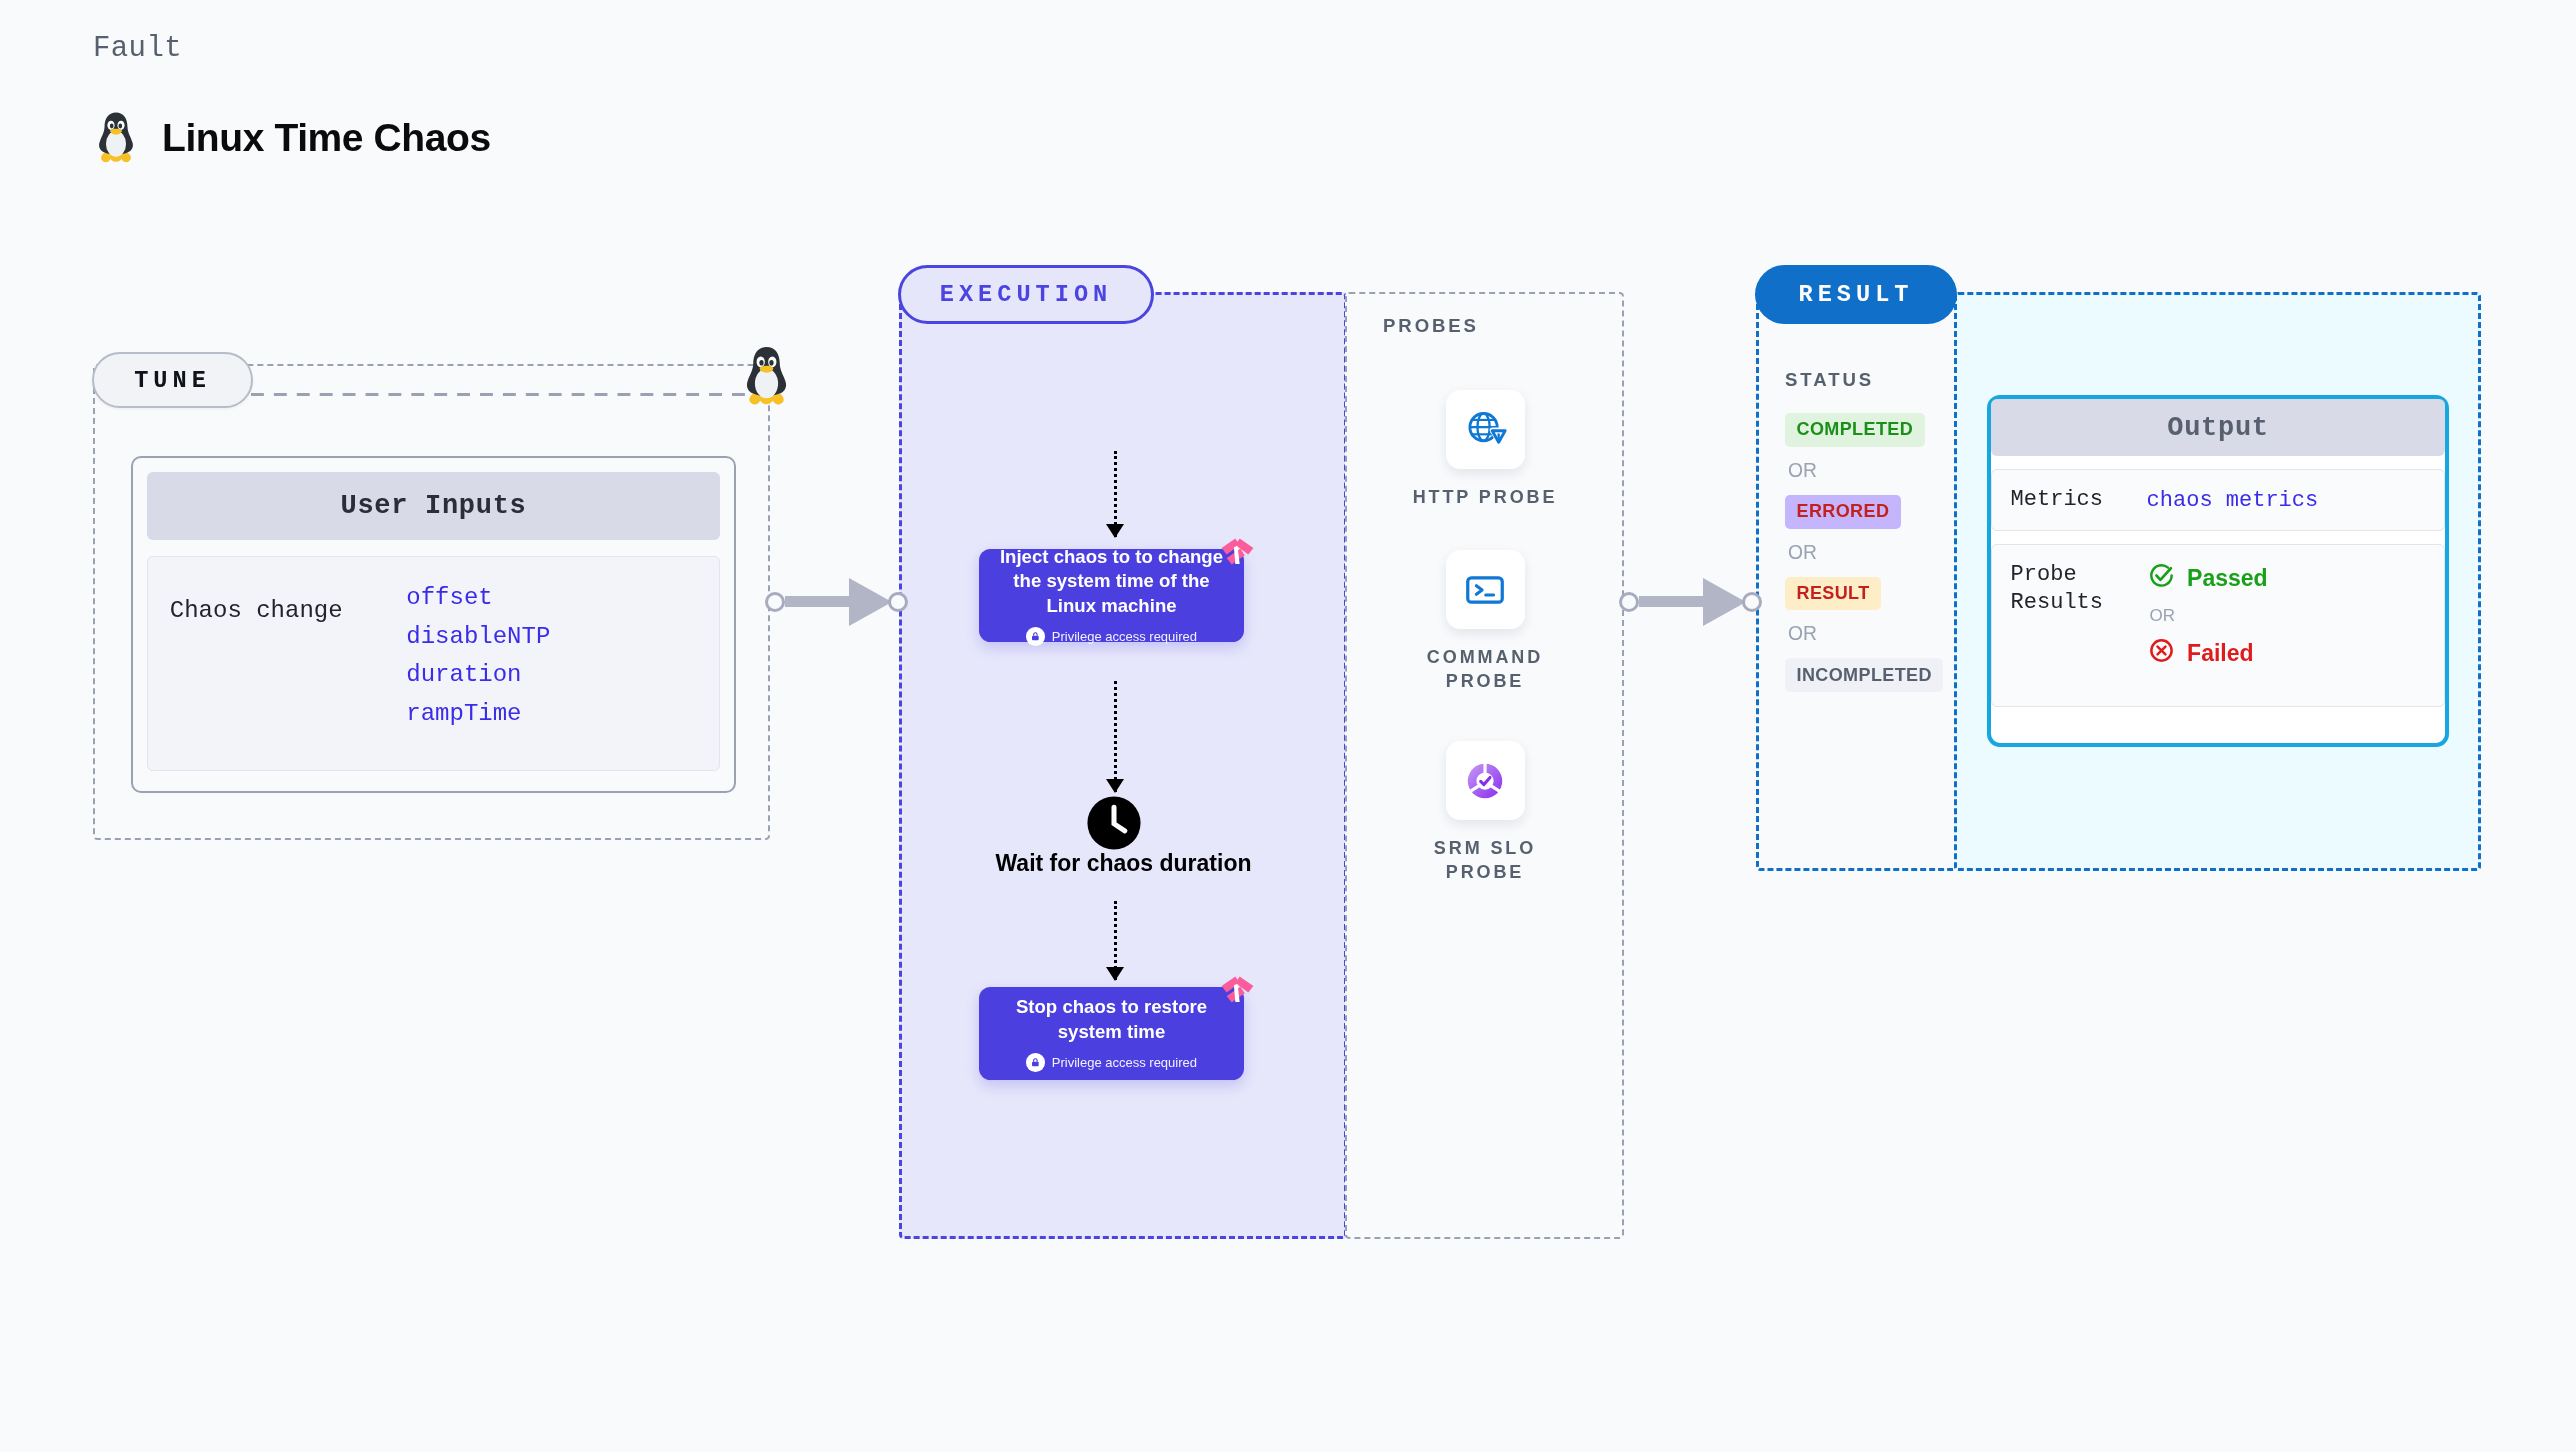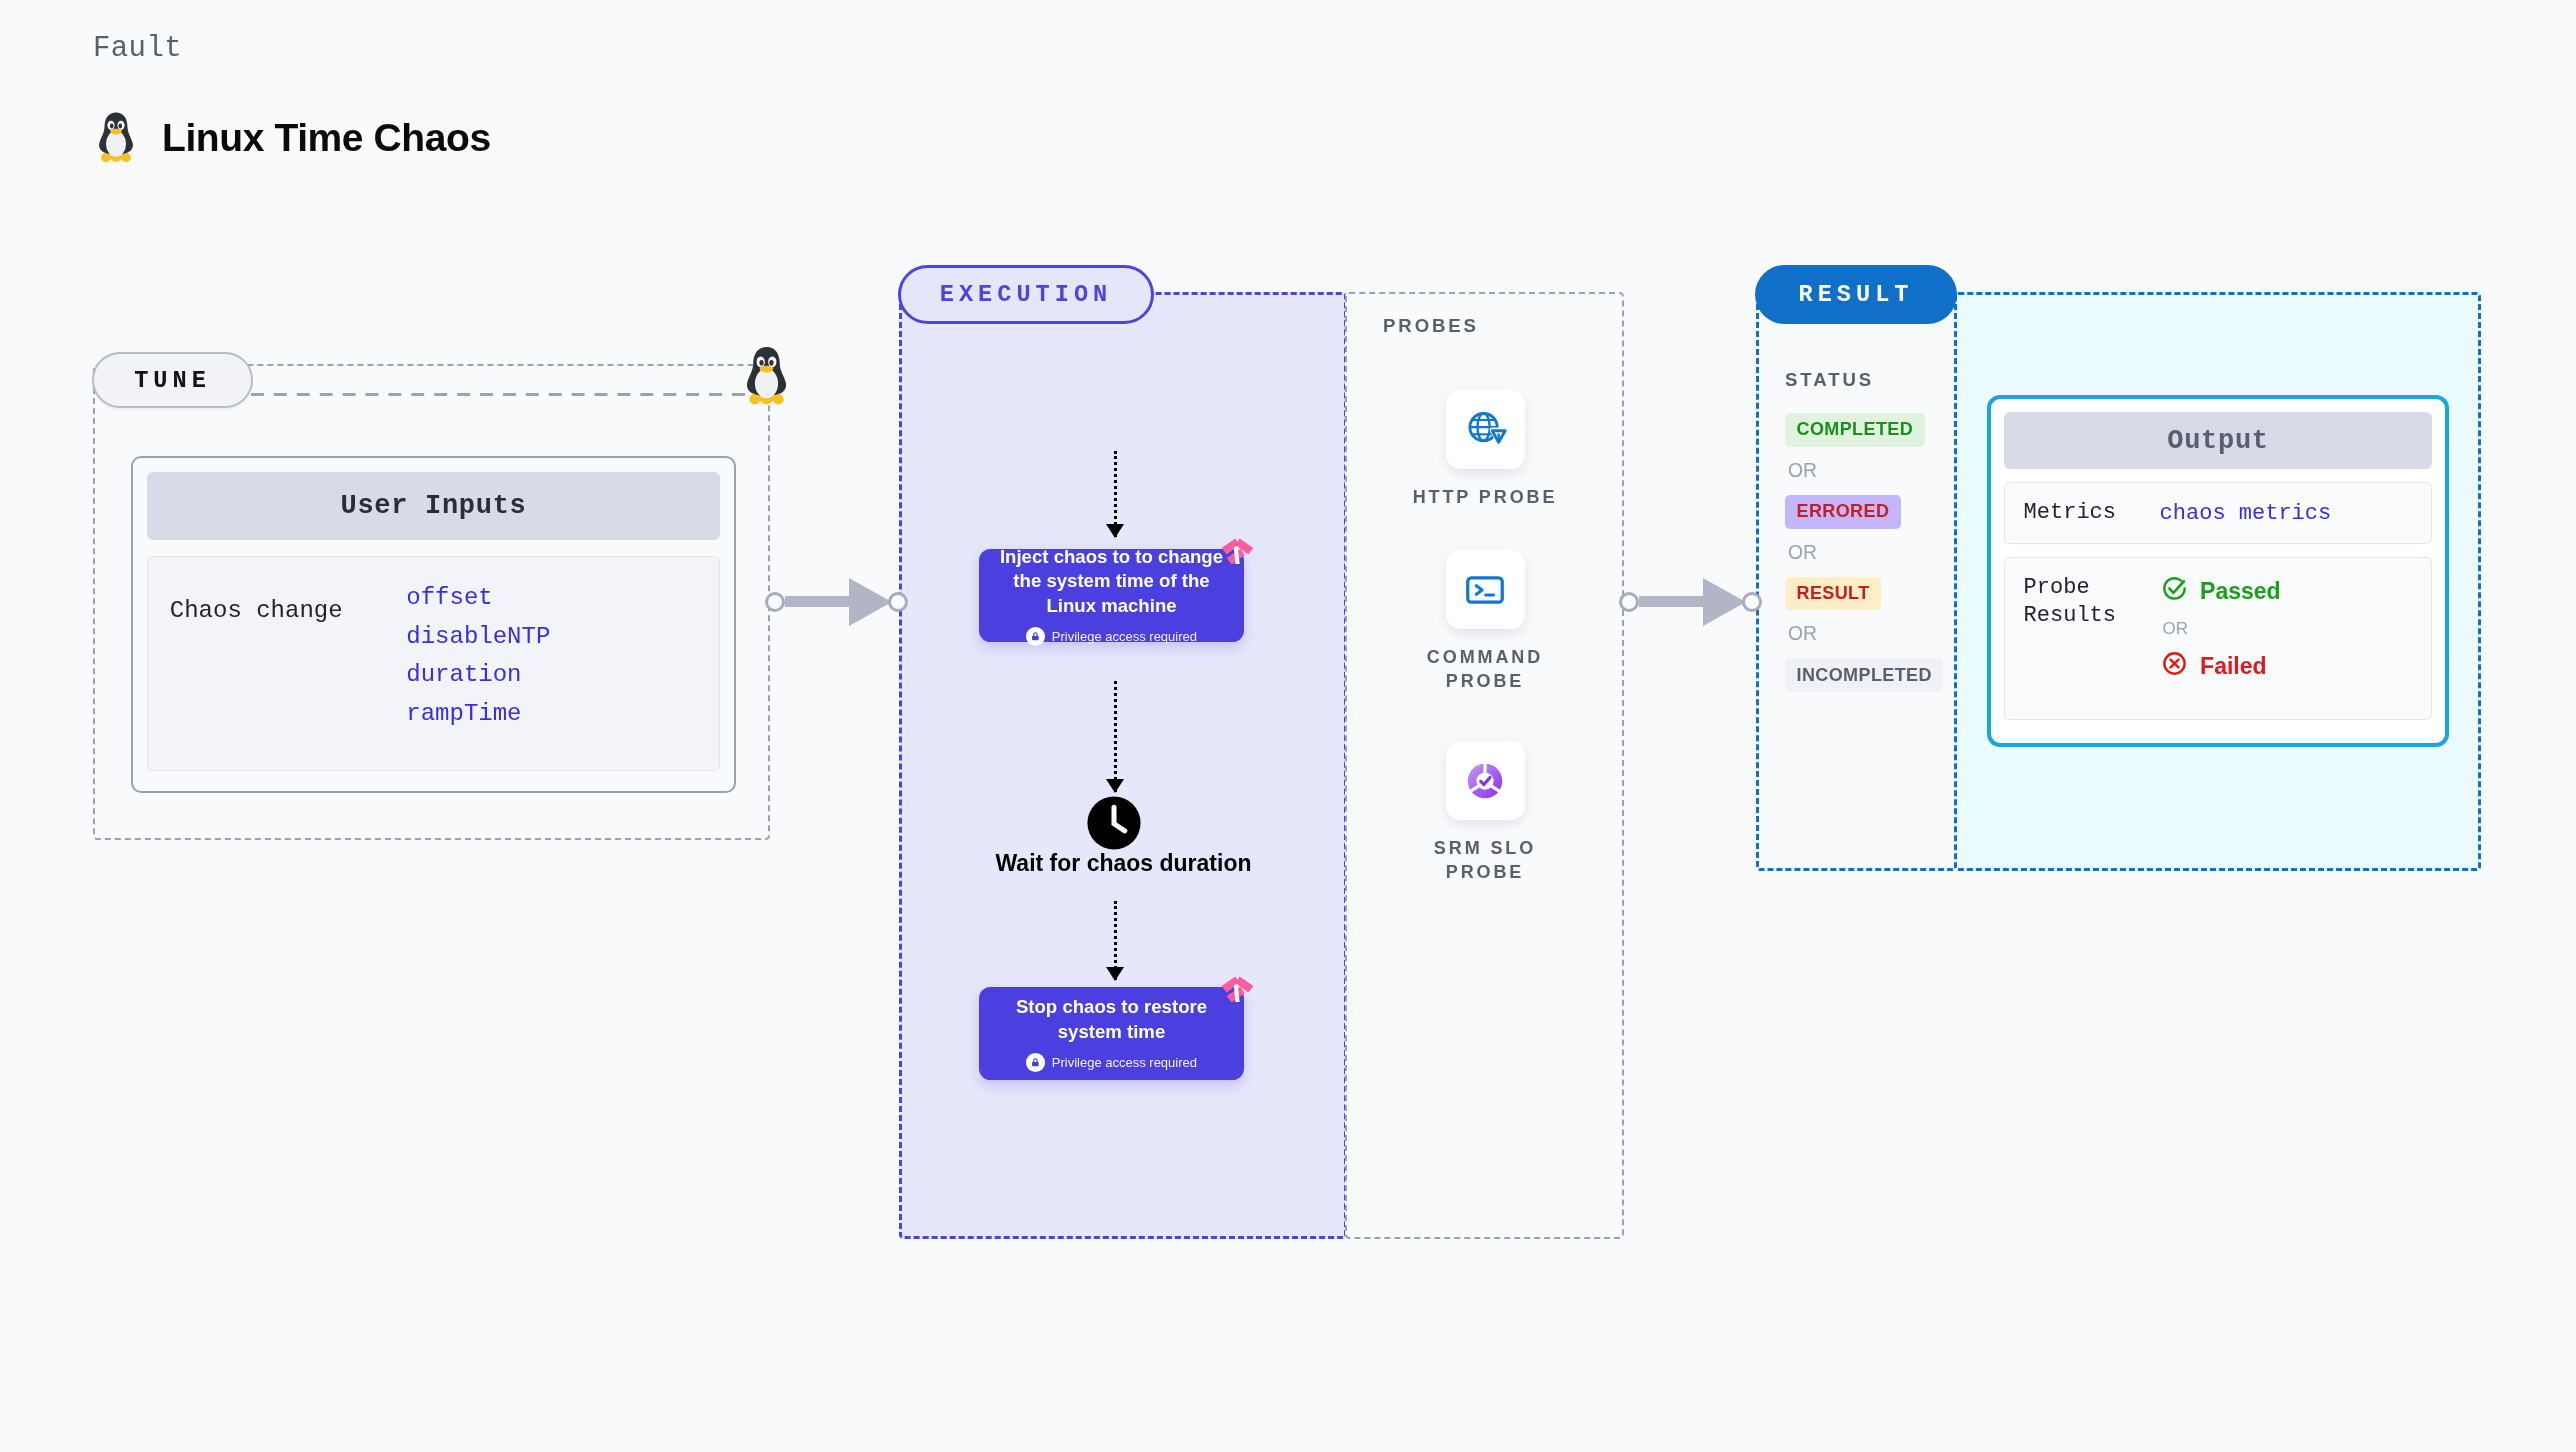--- a/index.html
+++ b/index.html
@@ -225,21 +225,20 @@
   .or-text {
     font-size: 19.3px; color: #9aa2b1;
     margin: 13px 0 13px 2.9px; font-family: "Liberation Sans", sans-serif;
   }
 
   
   .output-card {
     position: absolute; left: 1987px; top: 395px;
     width: 462px; height: 352px;
     background: #fff; border: 4.3px solid #17a6e0; border-radius: 13px;
-    padding: 13px;
   }
   .output-header {
     height: 57px; background: #d9dae7; border-radius: 5.7px;
     display: flex; align-items: center; justify-content: center;
     font-family: "Liberation Mono", monospace;
     font-size: 27px; font-weight: 700; color: #57606e; letter-spacing: 0.7px;
   }
   .output-row {
     margin-top: 13px; border: 1.4px solid #e2e4ec; border-radius: 5.7px;
     background: #fafbfd; display: flex; align-items: flex-start;

